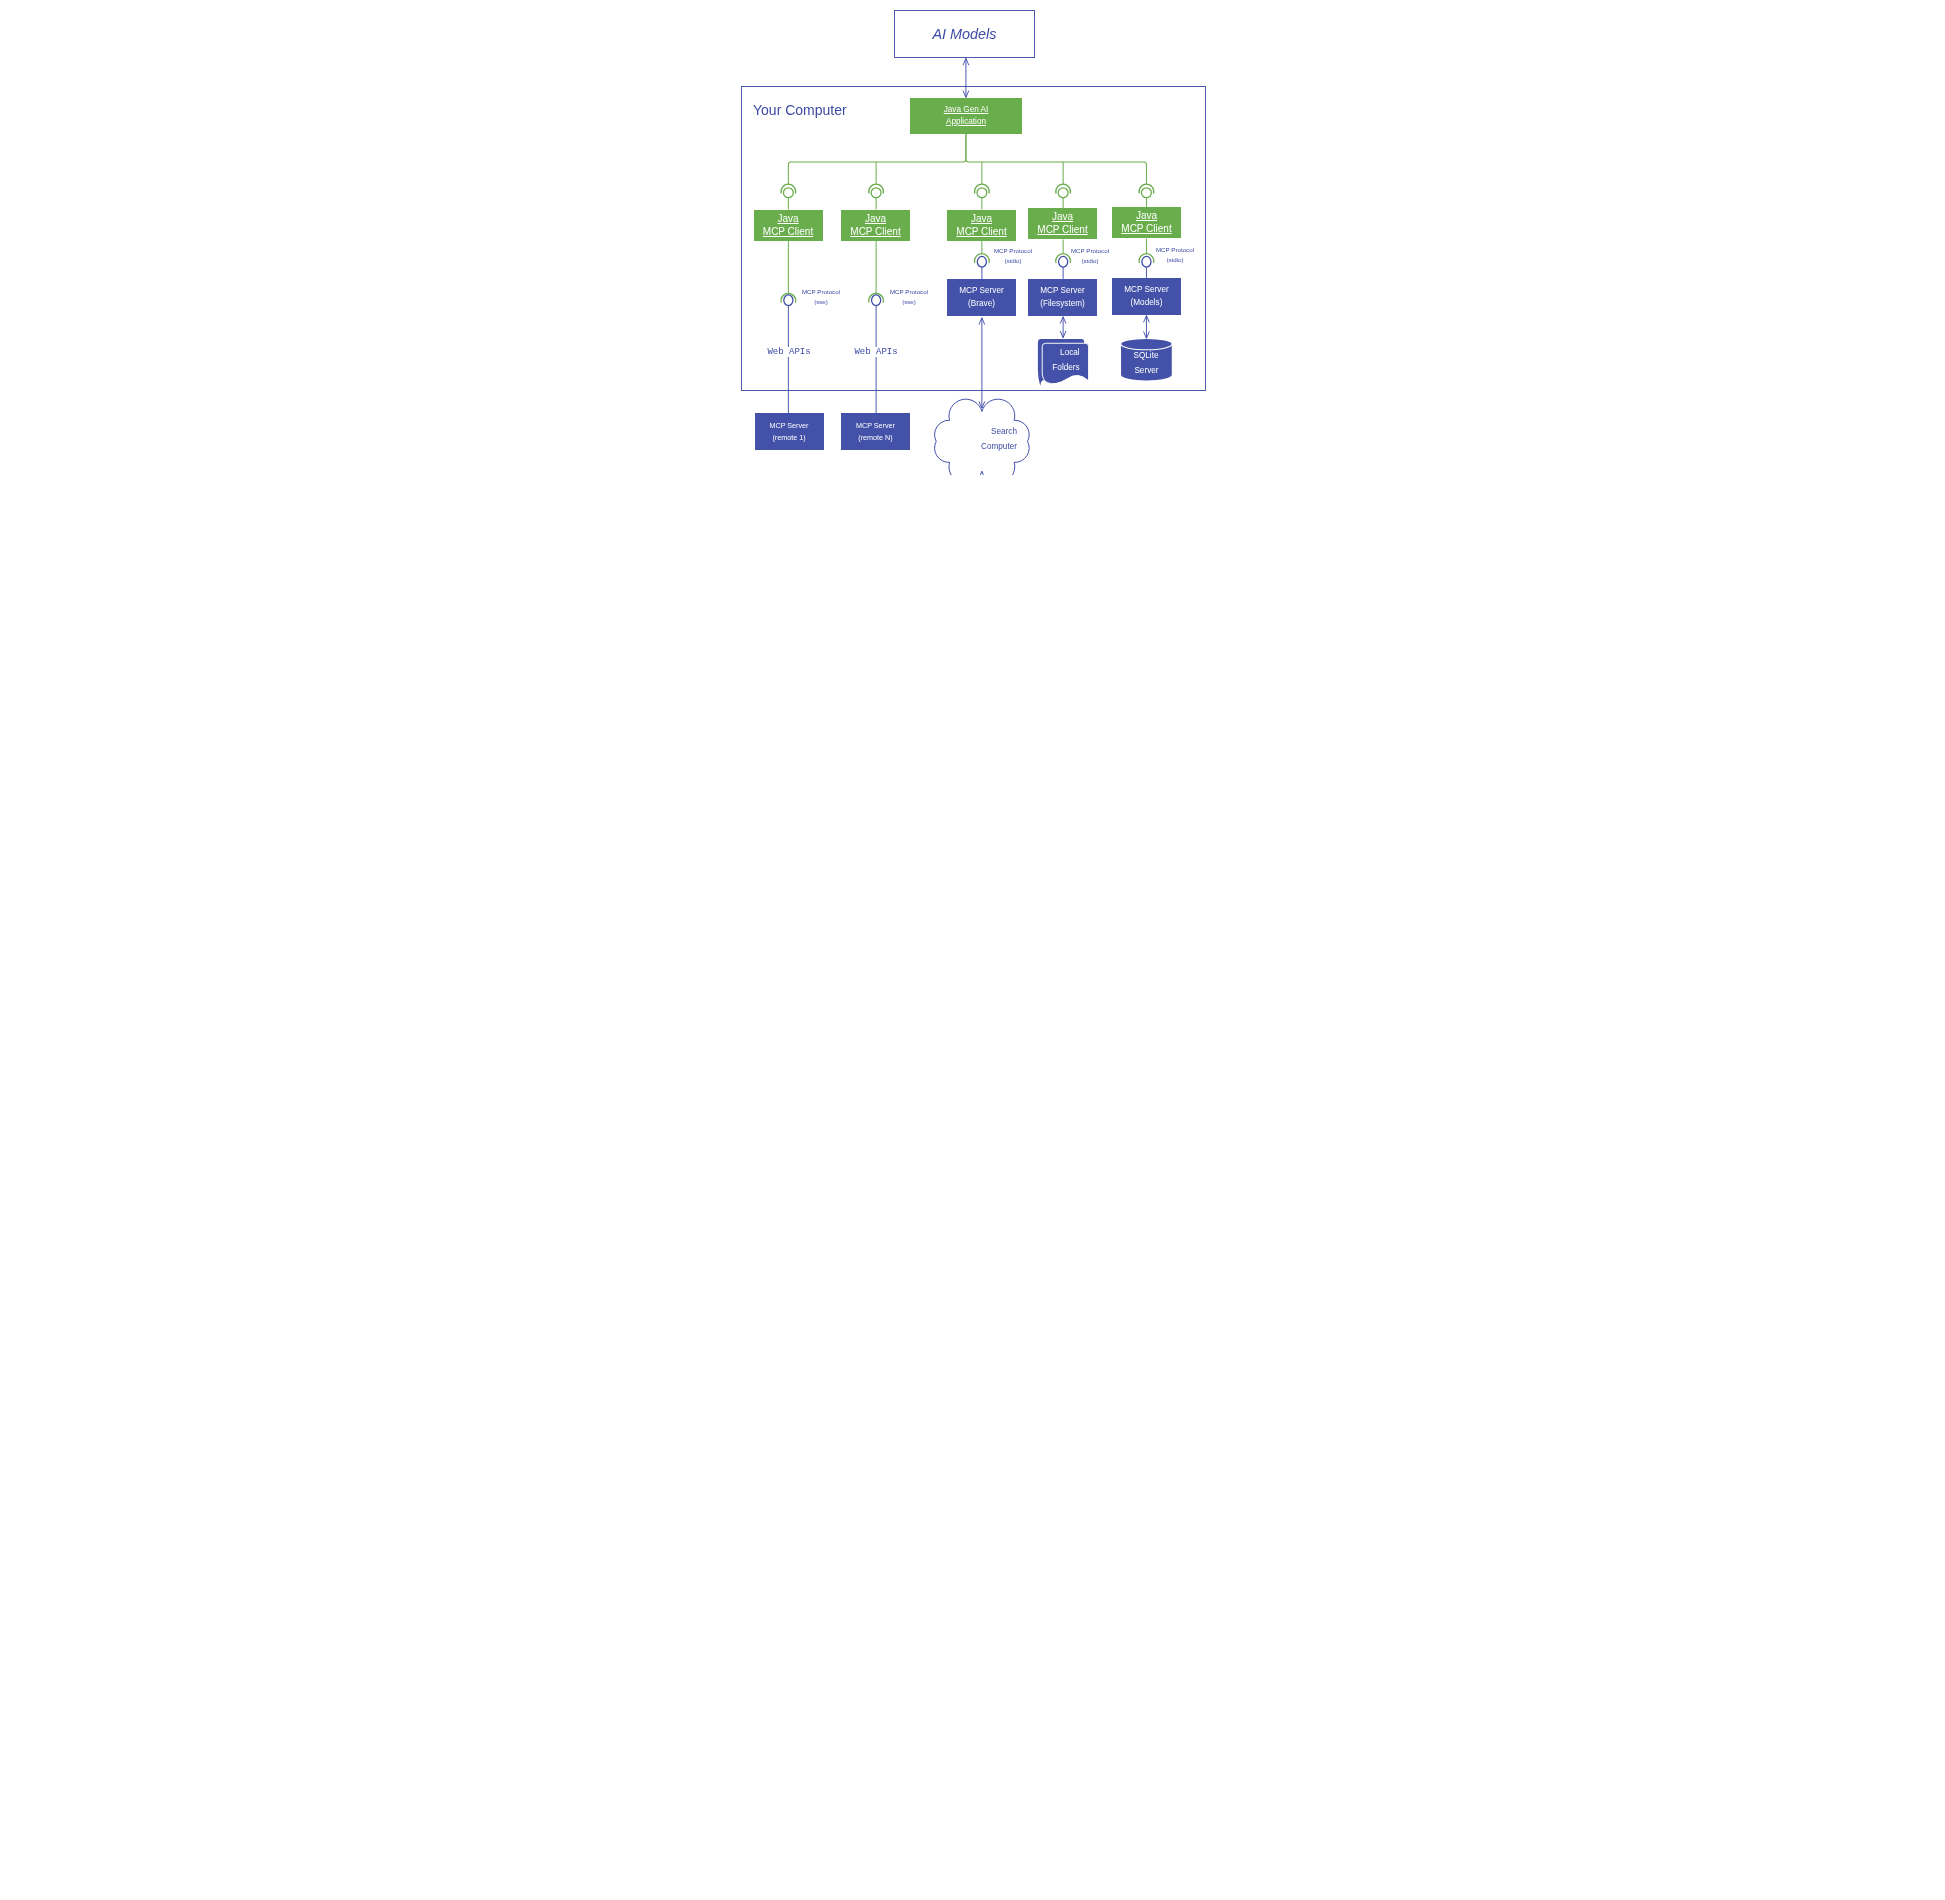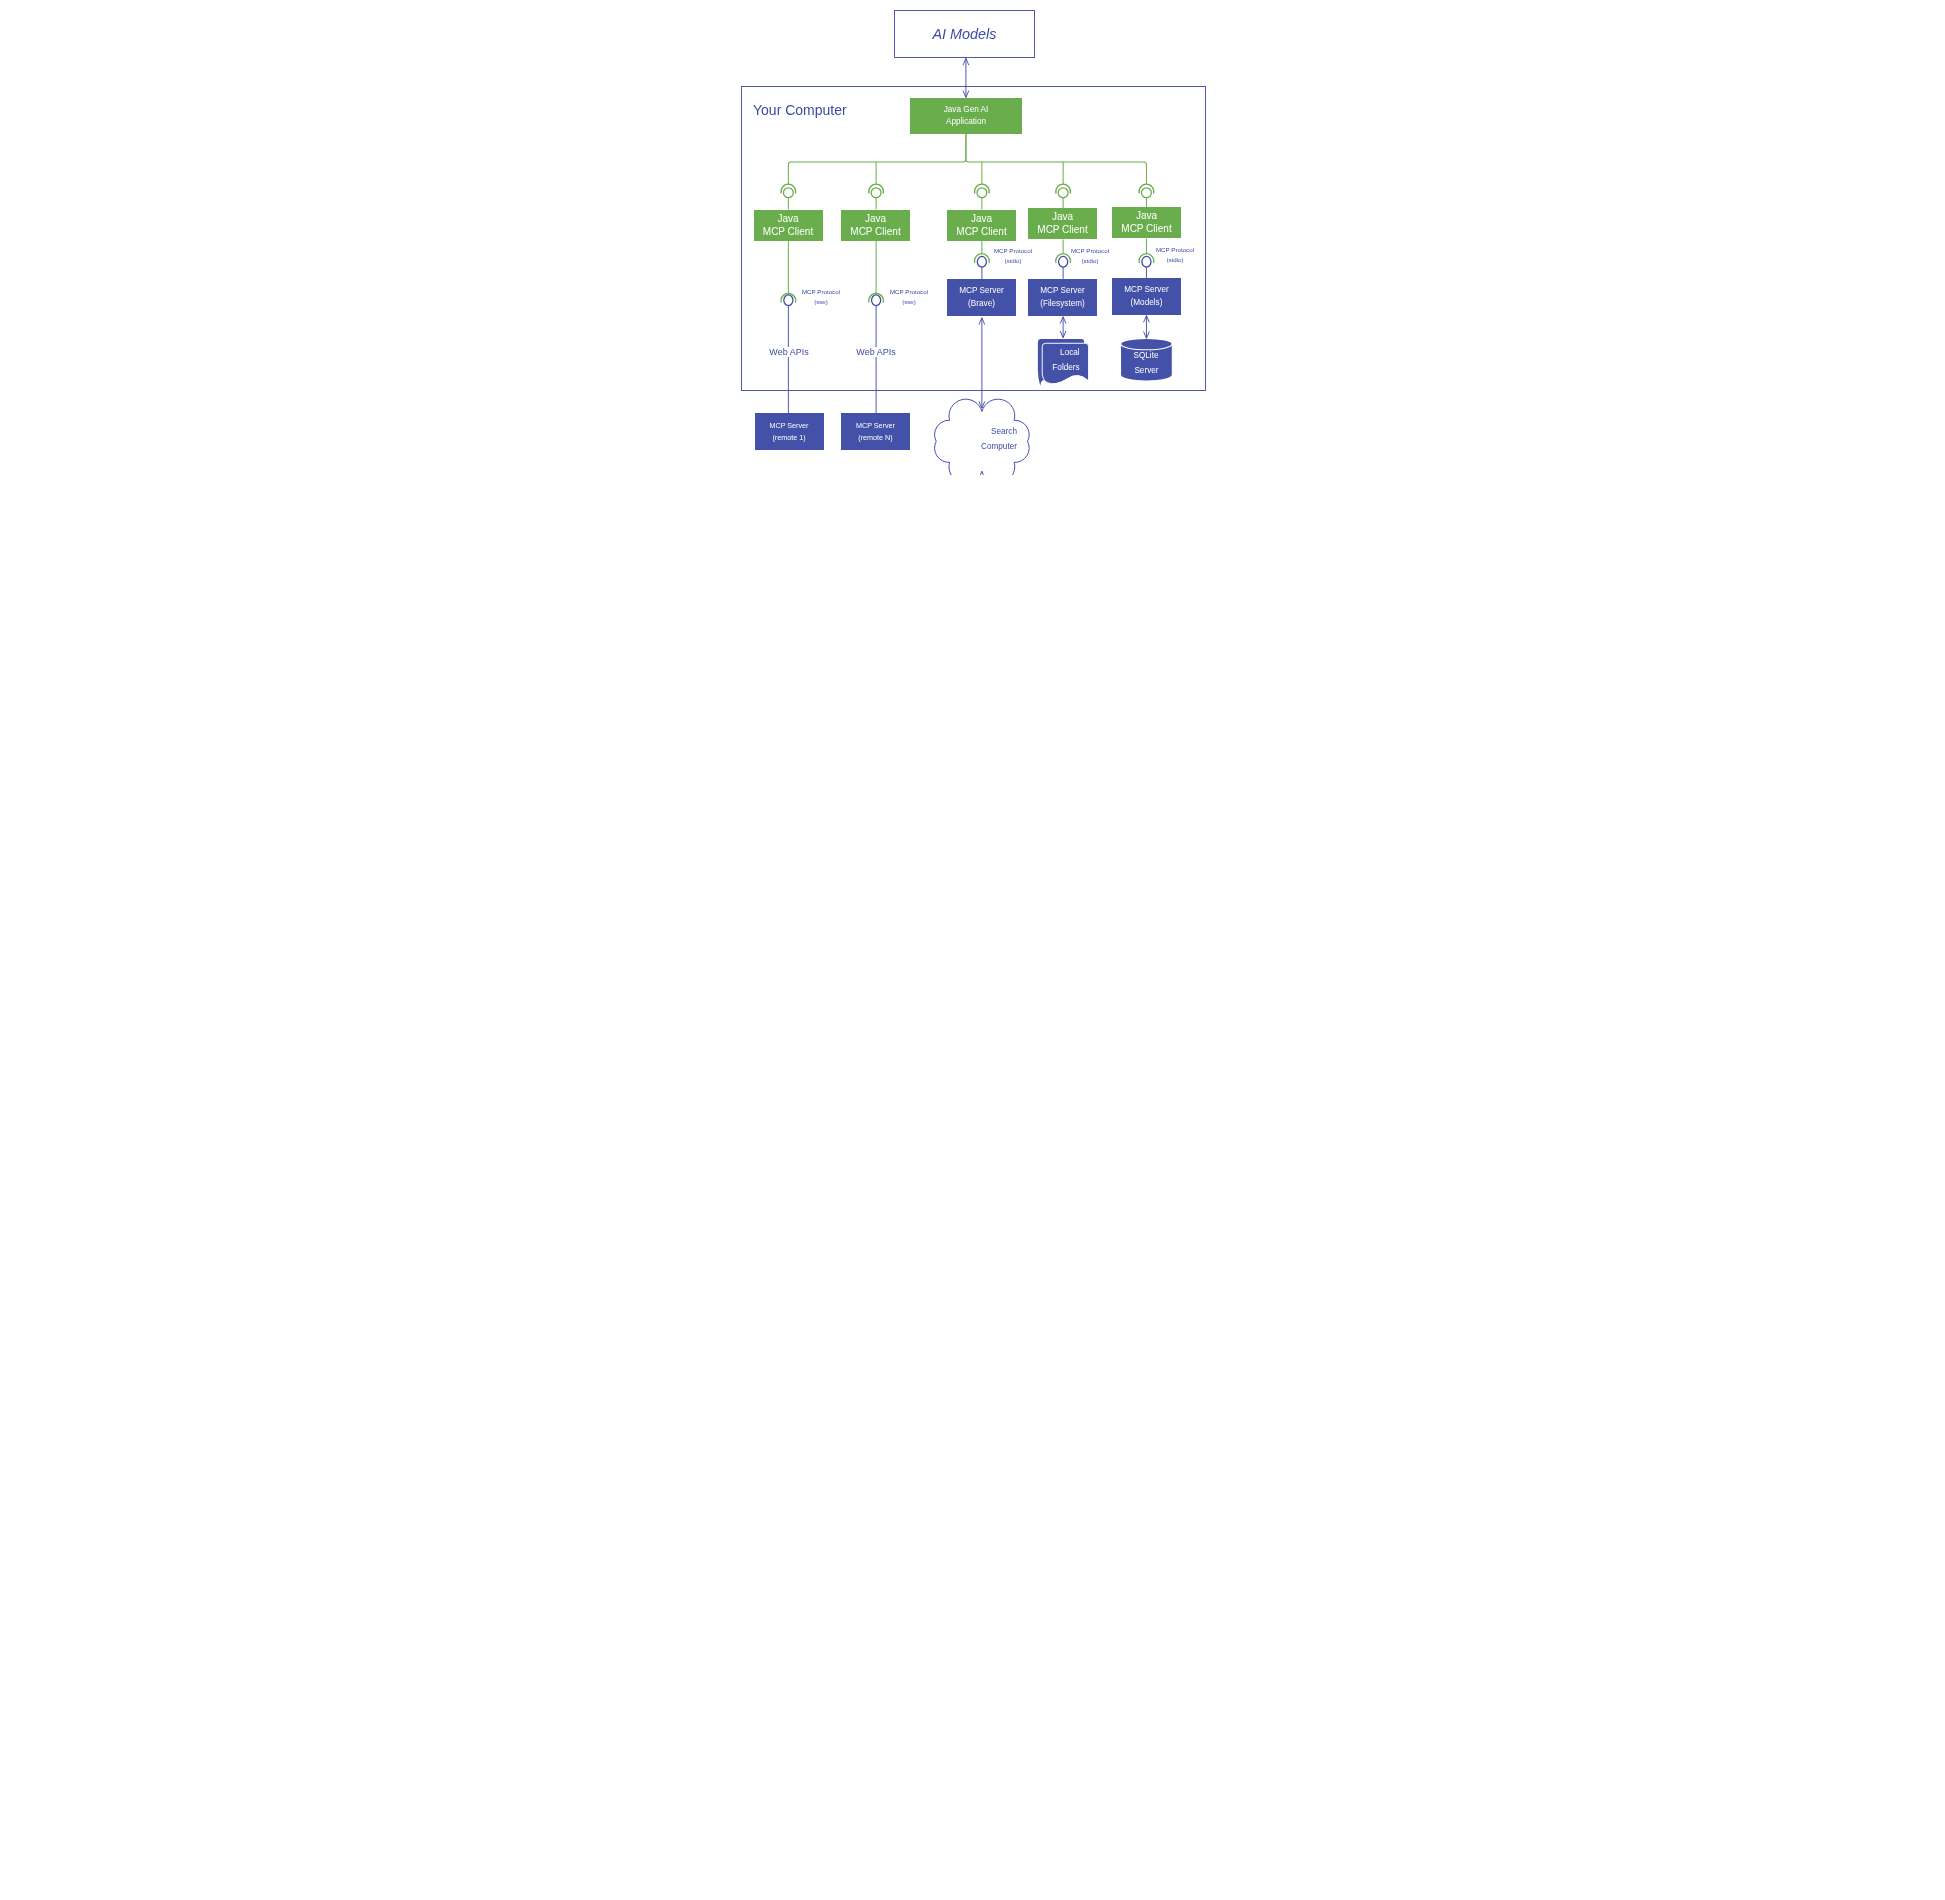--- a/index.html
+++ b/index.html
@@ -10,21 +10,21 @@
   
   .outline-box { position:absolute; background:#fff; border:0.7px solid var(--border-blue,#4c59ad); box-sizing:border-box; z-index:0;font-style:italic; }
   .ai-box { left:165px; top:10px; width:141px; height:48px; display:flex; align-items:center; justify-content:center;
             color:var(--text-blue,#3c4ba6); font-size:14.4px; }
   .yc-box { left:11.5px; top:86px; width:465px; height:305px; }
   .yc-label { position:absolute; left:24px; top:102px; font-size:14px; color:var(--text-blue,#3c4ba6); z-index:2; }
 
   
   .box { position:absolute; display:flex; flex-direction:column; justify-content:center; align-items:center;
          color:#fff; text-align:center; z-index:2; box-sizing:border-box; }
-  .green-box { background:var(--green,#6aad4c); }
+  .green-box { background:var(--green,#6aad4c);text-decoration:underline; }
   .blue-box  { background:var(--blue-fill,#4351a8); }
   .app-box   { left:181px; top:98px; width:112px; height:36px; font-size:8.2px; line-height:12.5px; }
   .client-box{ width:69px; height:31px; font-size:10px; line-height:12.3px; }
   .c1 { left:24.5px;    top:210px; }
   .c2 { left:112px;   top:210px; }
   .c3 { left:218px;   top:210px; }
   .c4 { left:299px;   top:208px; }
   .c5 { left:383px;   top:207px; }
   .server-box{ width:69px; height:37px; font-size:8.2px; line-height:12.7px; }
   .s1 { left:218px;   top:279px; }
@@ -37,21 +37,21 @@
   
   .proto { position:absolute; width:48px; color:var(--text-blue,#3c4ba6); font-size:6.2px; line-height:10px;
            text-align:center; z-index:2; }
   .p1 { left:68px; top:287px; }
   .p2 { left:156px; top:287px; }
   .p3 { left:260px; top:246px; }
   .p4 { left:337px; top:246px; }
   .p5 { left:422px; top:245px; }
 
   .webapis { position:absolute; transform:translateX(-50%); background:#fff; padding:0 3.4px;
-             color:var(--text-blue,#3c4ba6); font-size:9px; z-index:2; }
+             color:var(--text-blue,#3c4ba6); font-size:9px; z-index:2;font-family:Liberation Mono, monospace; }
   .w1 { left:60px; top:347px; }
   .w2 { left:147px; top:347px; }
 
   
   .shape-label { position:absolute; transform:translateX(-50%); text-align:right; color:#fff;
                  font-size:8.2px; line-height:15px; z-index:2; }
   .folder-label   { left:337px; top:345px; }
   .cylinder-label { left:417px; top:348px; }
   .cloud-label    { left:270px; top:424px; color:var(--text-blue,#3c4ba6); }
 </style>

